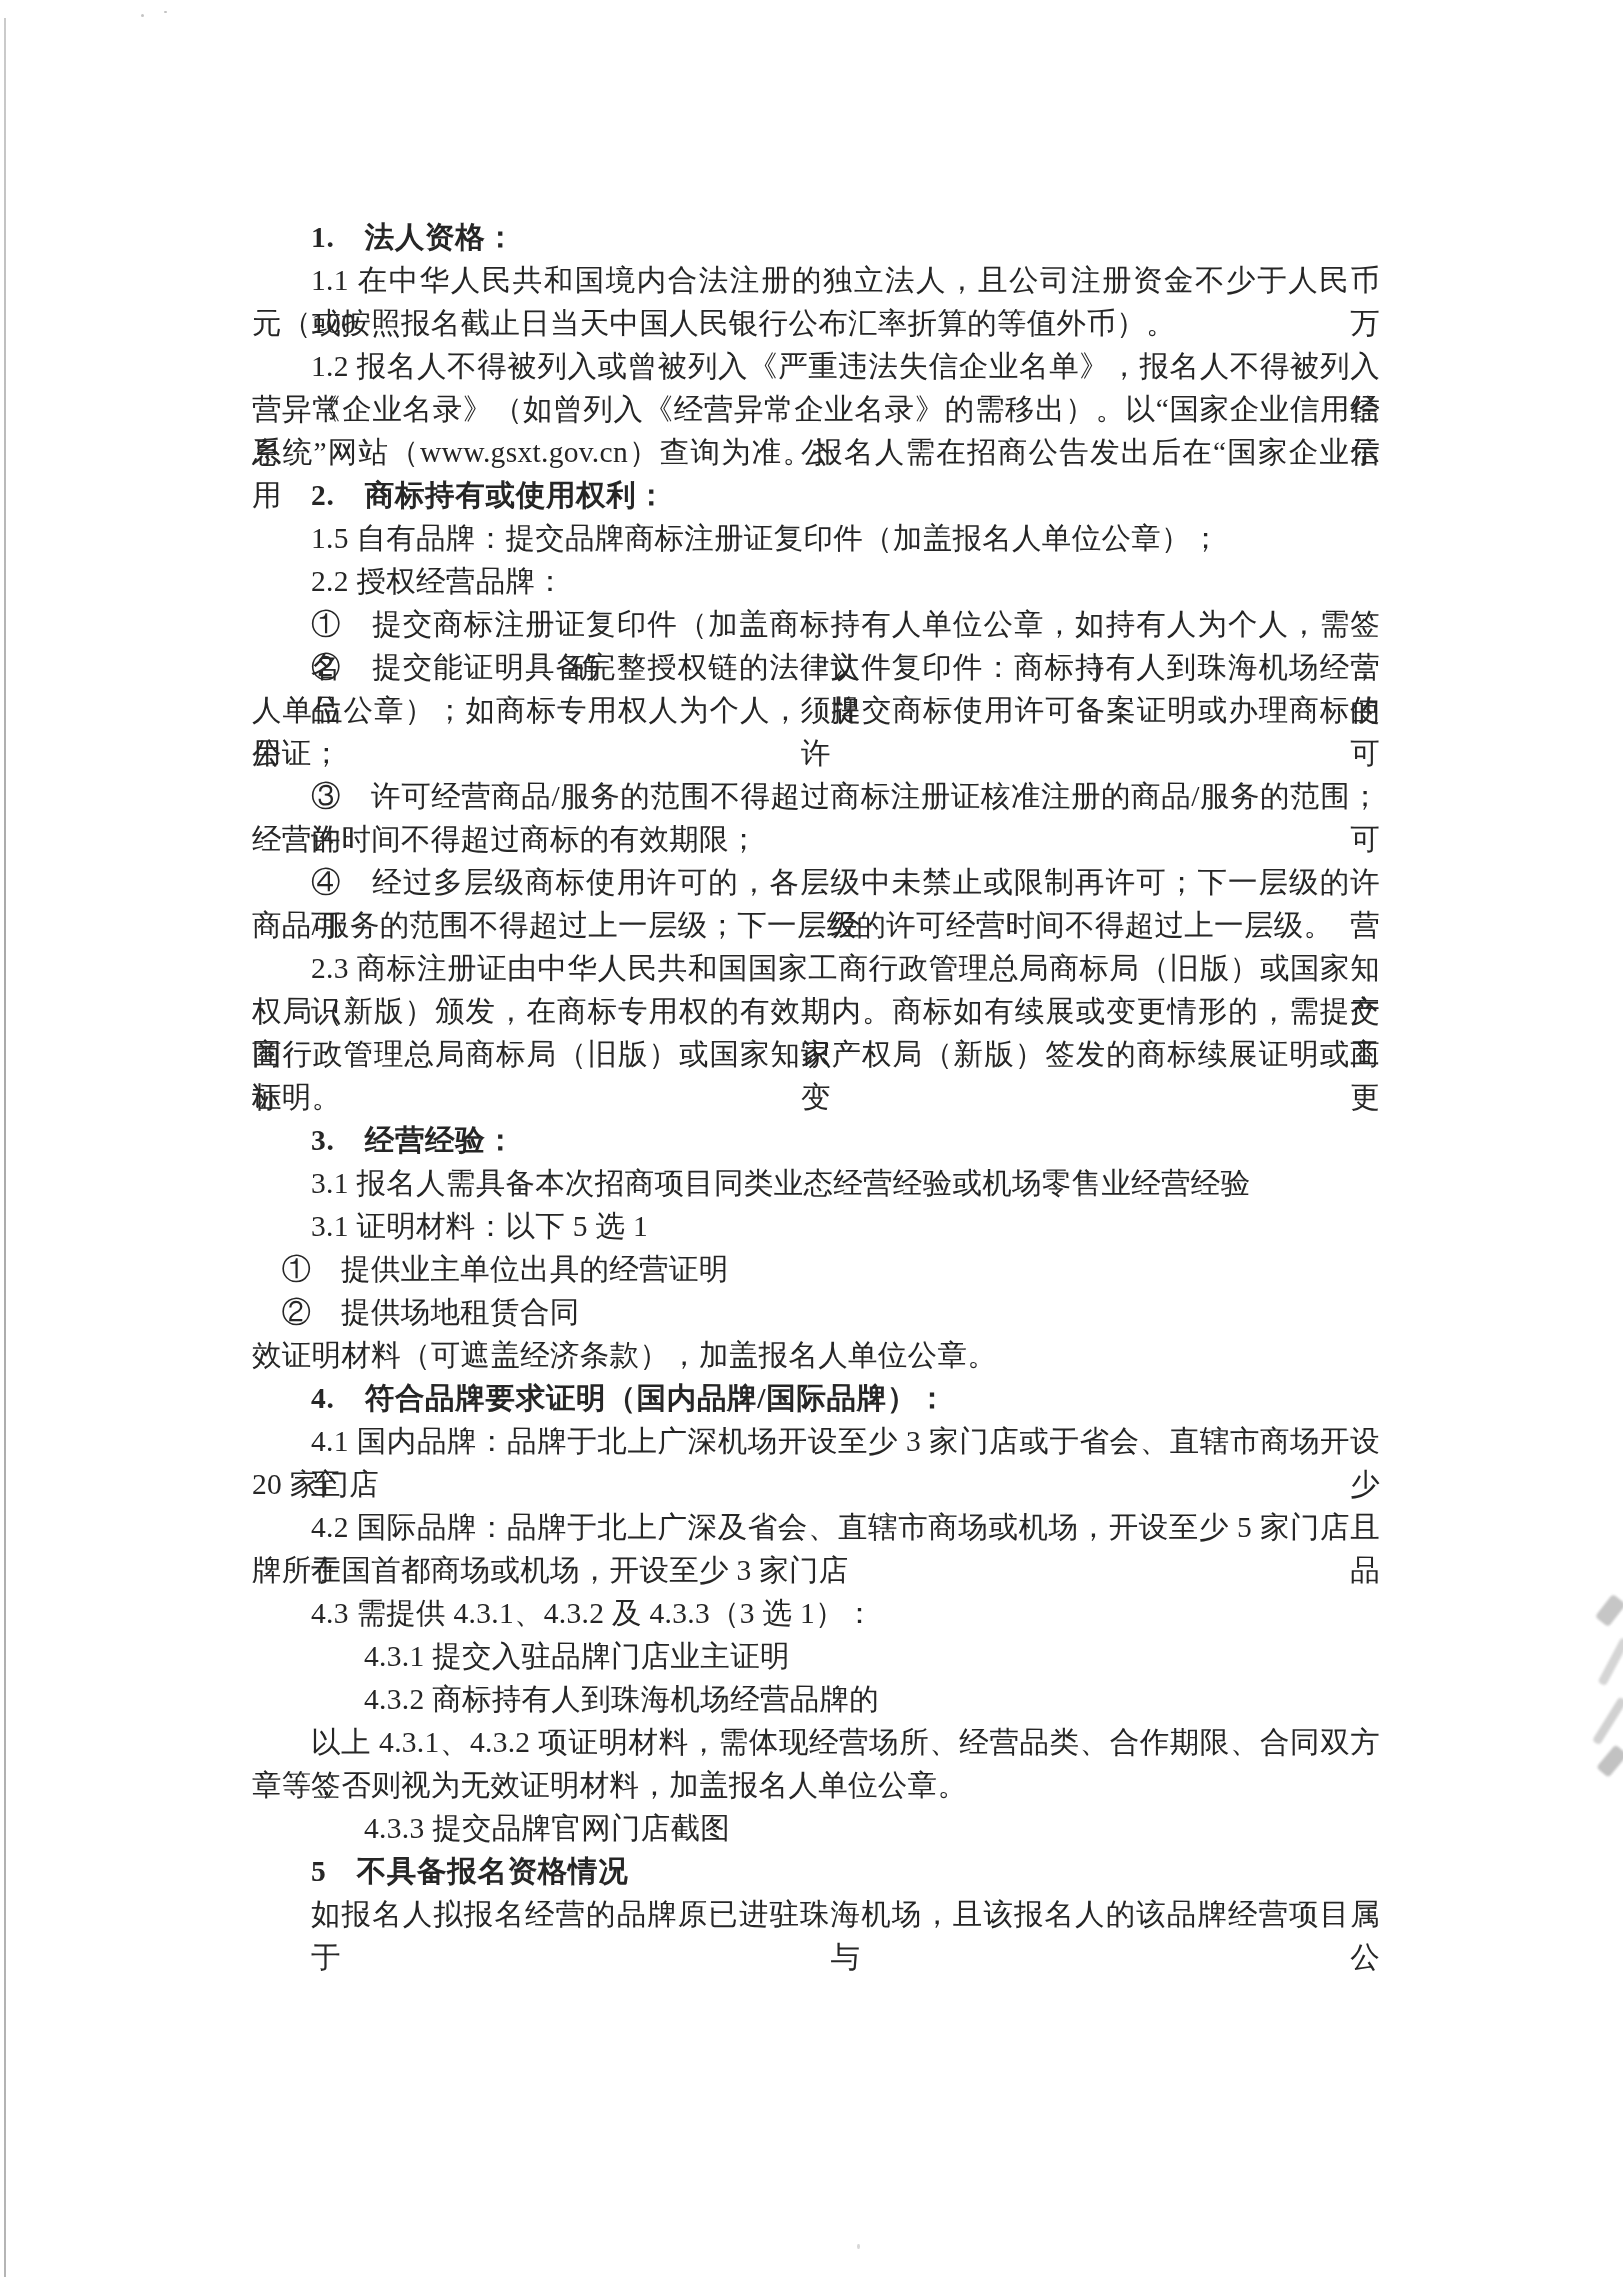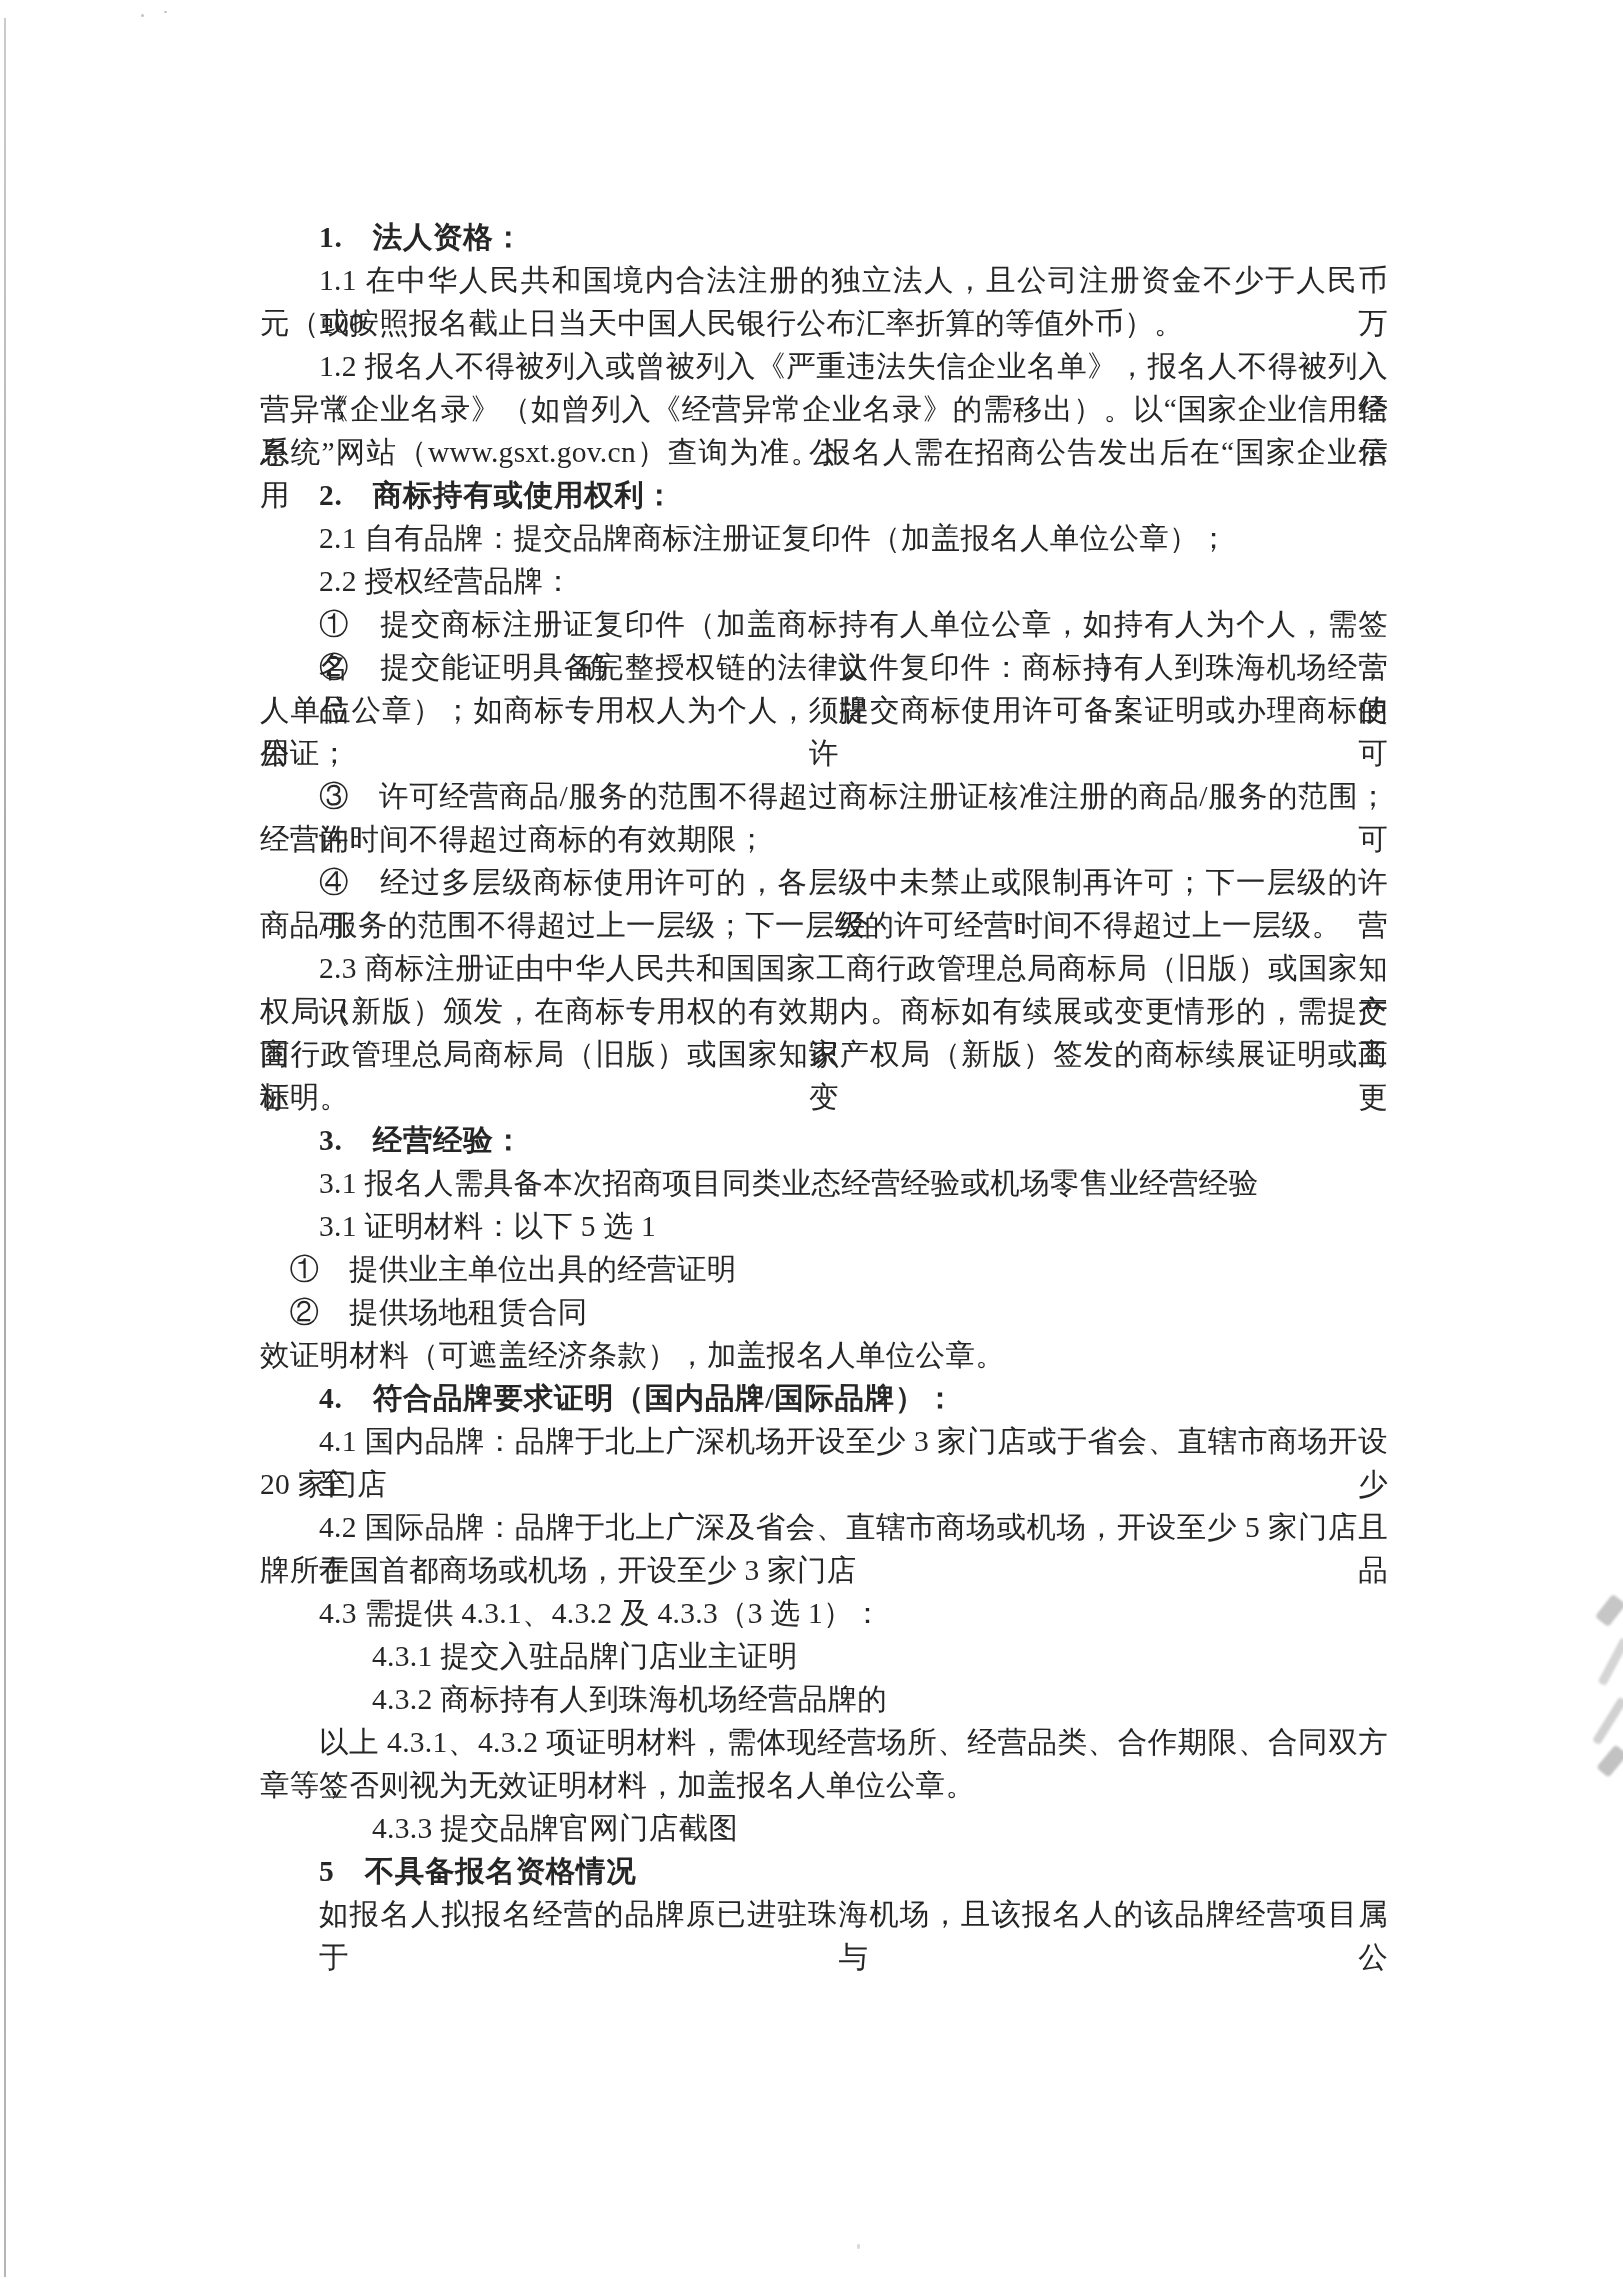--- a/index.html
+++ b/index.html
@@ -10,21 +10,21 @@
   }
   .page{
     position:relative;
     width:1623px;height:2295px;
     background:#ffffff;
     overflow:hidden;
   }
   
   .doc{
     position:absolute;
-    left:260px;top:216px;
+    left:252px;top:216px;
     width:1128px;
     color:#262626;
   }
   .ln{
     height:43px;
     line-height:43px;
     font-size:29.5px;
     white-space:pre-wrap;
     letter-spacing:0.3px;
   }
@@ -76,21 +76,21 @@
   <div class="smudge" style="left:1604px;top:1746px;width:15.7px;height:30px;transform:rotate(40deg);opacity:.8;"></div>
 
   <div class="doc">
       <div class="ln h ind-f">1.　法人资格：</div>
       <div class="ln ind-f j">1.1 在中华人民共和国境内合法注册的独立法人，且公司注册资金不少于人民币 100 万</div>
       <div class="ln">元（或按照报名截止日当天中国人民银行公布汇率折算的等值外币）。</div>
       <div class="ln ind-f j">1.2 报名人不得被列入或曾被列入《严重违法失信企业名单》，报名人不得被列入《经</div>
       <div class="ln j">营异常企业名录》（如曾列入《经营异常企业名录》的需移出）。以“国家企业信用信息公示</div>
       <div class="ln j">系统”网站（www.gsxt.gov.cn）查询为准。报名人需在招商公告发出后在“国家企业信用</div>
       <div class="ln h ind-f">2.　商标持有或使用权利：</div>
-      <div class="ln ind-f">2.1 自有品牌：提交品牌商标注册证复印件（加盖报名人单位公章）；</div>
+      <div class="ln ind-f">1.5 自有品牌：提交品牌商标注册证复印件（加盖报名人单位公章）；</div>
       <div class="ln ind-f">2.2 授权经营品牌：</div>
       <div class="ln ind-f j">①　提交商标注册证复印件（加盖商标持有人单位公章，如持有人为个人，需签名确认）；</div>
       <div class="ln ind-f j">②　提交能证明具备完整授权链的法律文件复印件：商标持有人到珠海机场经营品牌的</div>
       <div class="ln j">人单位公章）；如商标专用权人为个人，须提交商标使用许可备案证明或办理商标使用许可</div>
       <div class="ln">公证；</div>
       <div class="ln ind-f j">③　许可经营商品/服务的范围不得超过商标注册证核准注册的商品/服务的范围；许可</div>
       <div class="ln">经营的时间不得超过商标的有效期限；</div>
       <div class="ln ind-f j">④　经过多层级商标使用许可的，各层级中未禁止或限制再许可；下一层级的许可经营</div>
       <div class="ln">商品/服务的范围不得超过上一层级；下一层级的许可经营时间不得超过上一层级。</div>
       <div class="ln ind-f j">2.3 商标注册证由中华人民共和国国家工商行政管理总局商标局（旧版）或国家知识产</div>

